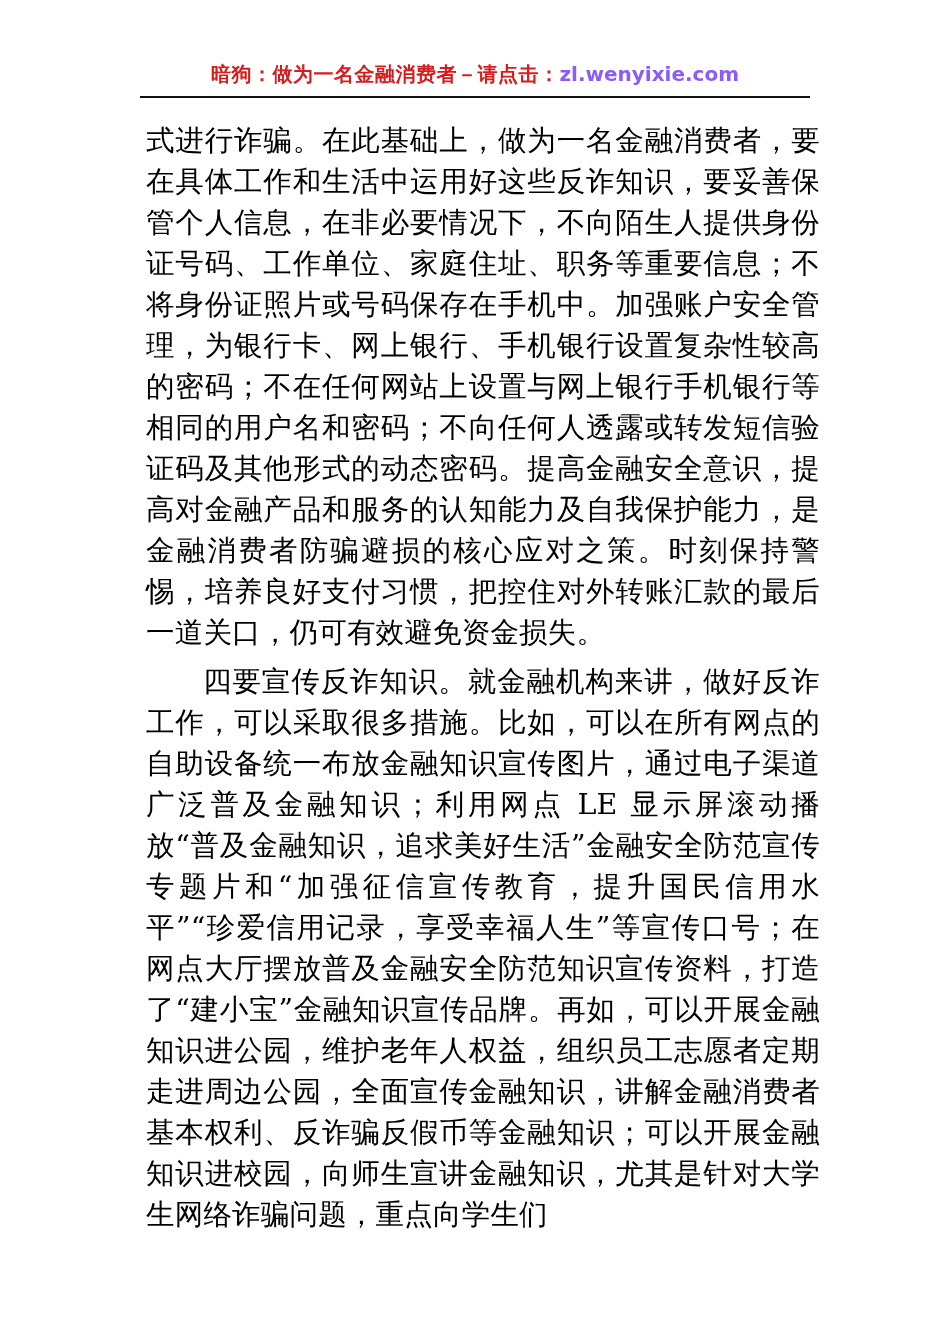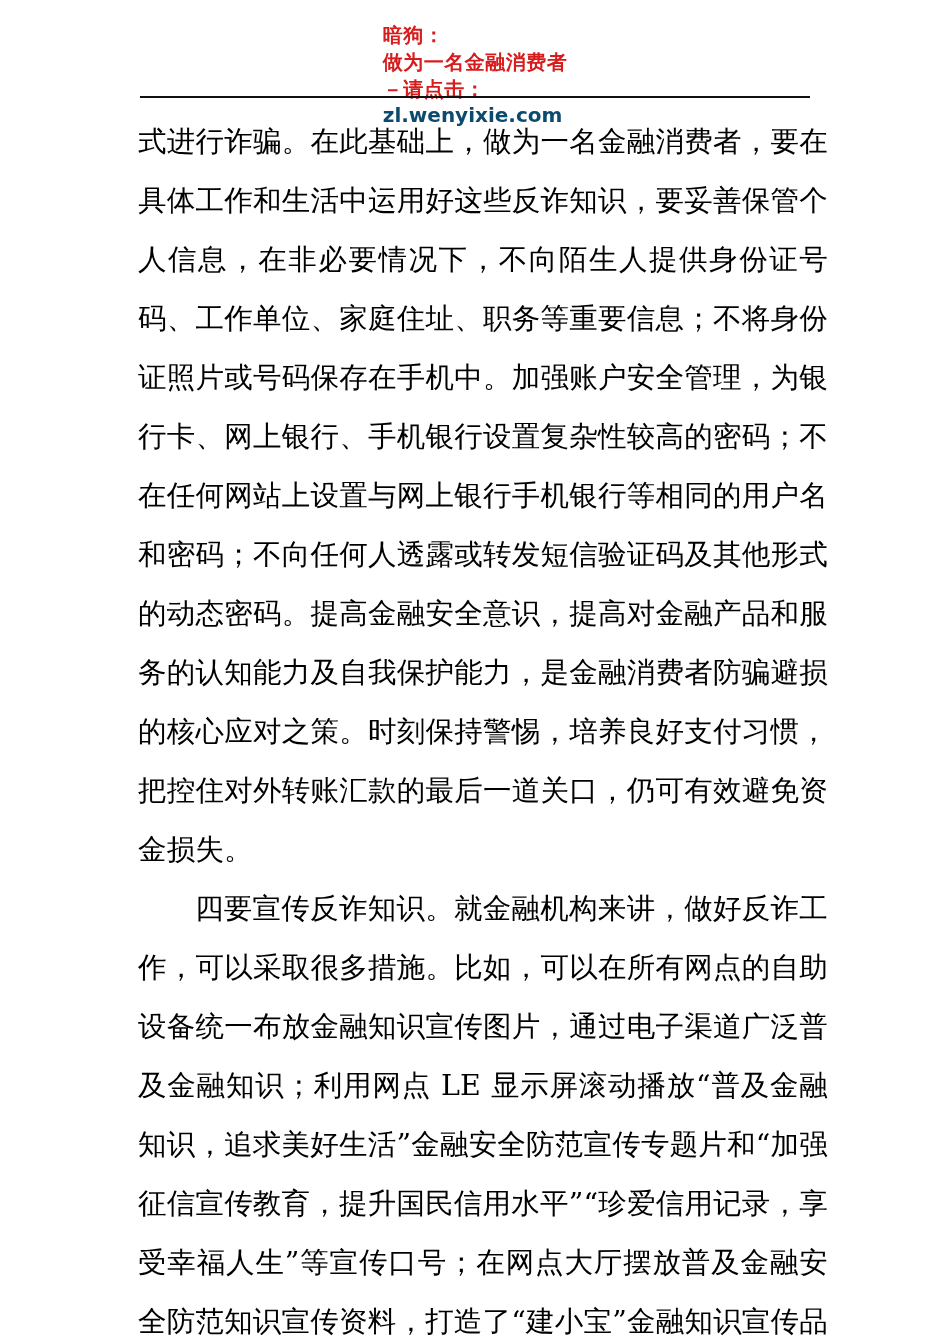--- a/index.html
+++ b/index.html
@@ -34,30 +34,29 @@
     display: flex;
     align-items: center;
     justify-content: center;
     white-space: nowrap;
   }
   .banner-inner {
     display: flex;
     align-items: baseline;
     gap: 0px;
     font-family: "DejaVu Sans", "Liberation Sans", sans-serif;
-    flex-direction: column;
   }
   .banner-red {
     color: #d61c1c;
     font-weight: 700;
     font-size: 20px;
     letter-spacing: 0.5px;
   }
   .banner-link {
-    color: #0c4a6e;
+    color: #8b5cf6;
     font-weight: 700;
     font-size: 20px;
   }
   .banner-black {
     color: #111111;
     font-weight: 700;
     font-size: 19px;
     margin-left: 12px;
     letter-spacing: 0.3px;
   }
@@ -70,23 +69,23 @@
   }
 
   
   .content {
     position: absolute;
     left: 138px;
     top: 112px;
     width: 690px;
   }
   p.para {
-    margin: 0;
+    margin: 8px;
     font-size: 28.5px;
-    line-height: 59px;
+    line-height: 41px;
     text-align: justify;
     text-justify: inter-ideograph;
     letter-spacing: 0.2px;
     font-family: "DejaVu Serif", "Liberation Serif", serif;
   }
   p.para + p.para {
     margin-top: 0px;
   }
   p.indent {
     text-indent: 2em;

